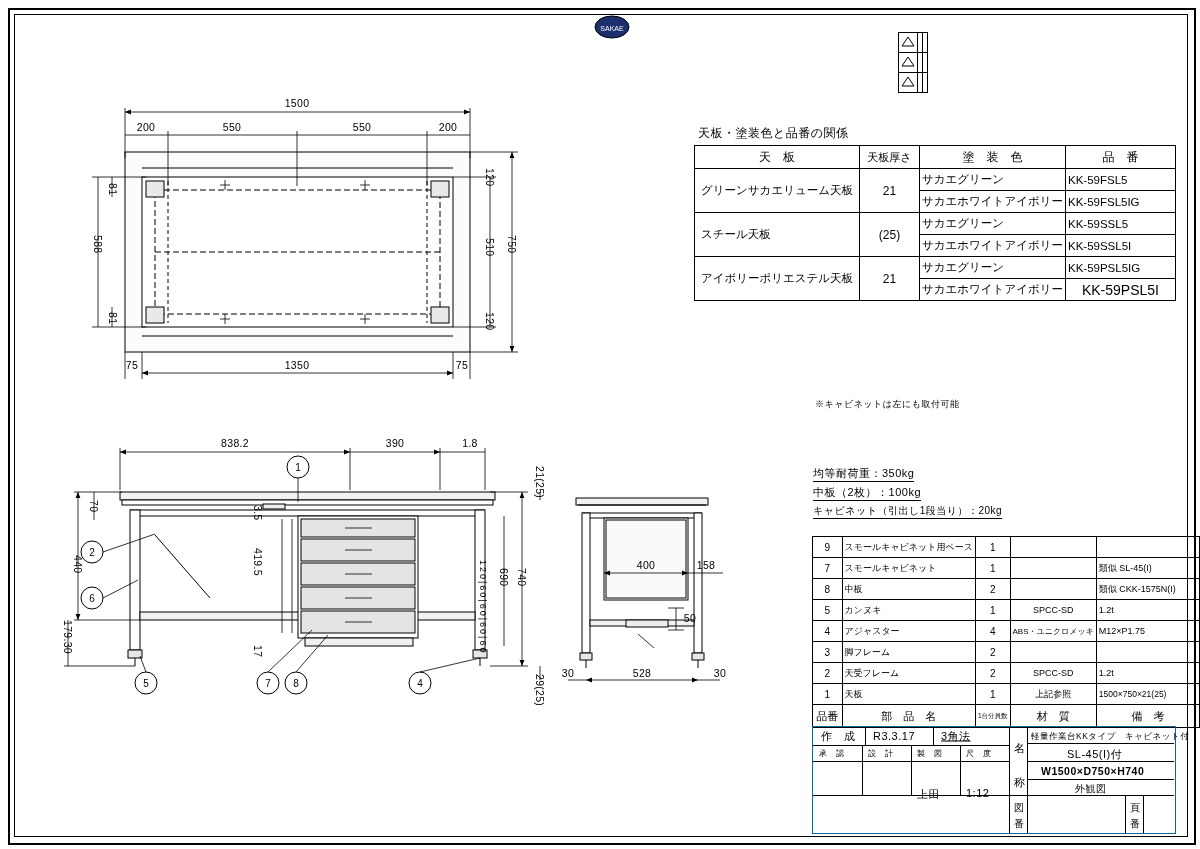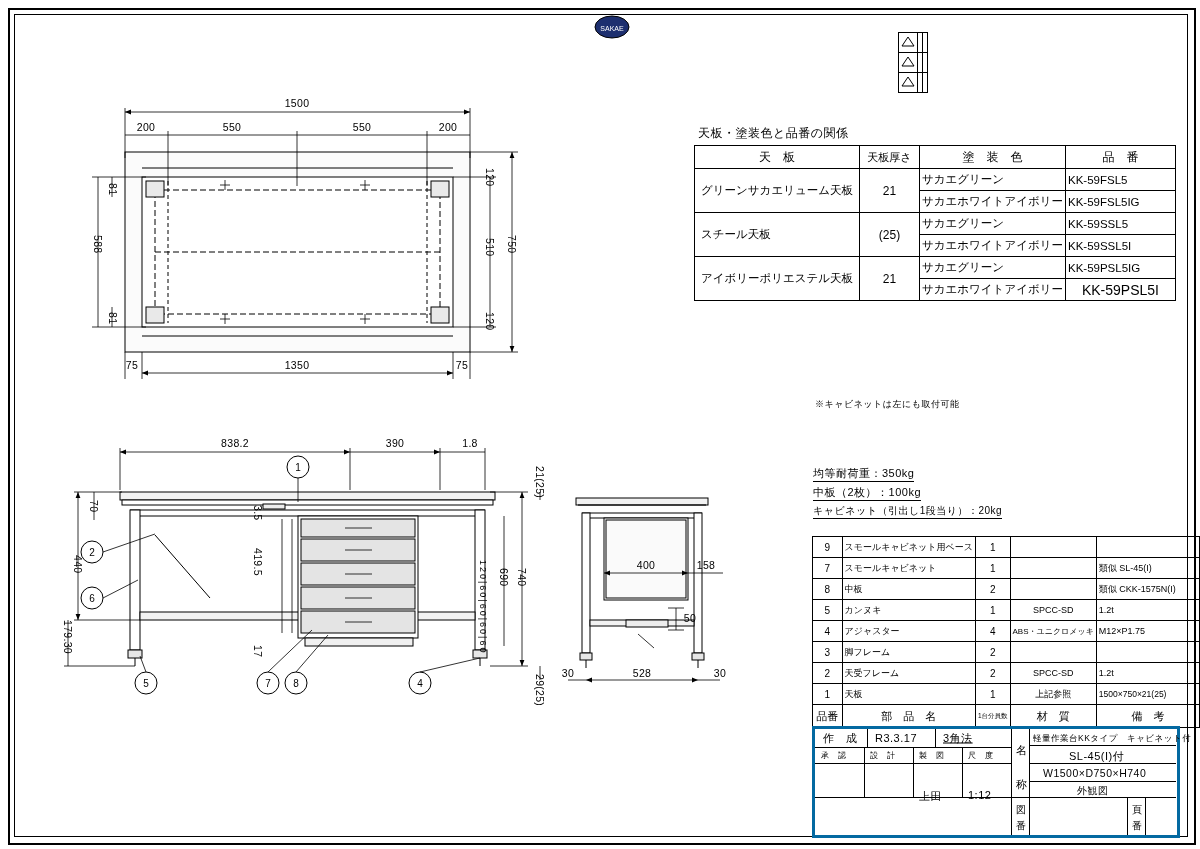--- a/index.html
+++ b/index.html
@@ -438,21 +438,21 @@
         <td style="height:20px;font-size:11px;">品番</td>
         <td style="font-size:11px;">部　品　名</td>
         <td style="font-size:6.5px;">1台分員数</td>
         <td style="font-size:11px;">材　質</td>
         <td style="font-size:11px;">備　考</td>
       </tr>
     </tbody>
       </table>
   </div>
 
-  <div class="abs" style="left:812px;top:726px;width:362px;height:106px;border:3px solid #0369a1;">
+  <div class="abs" style="left:812px;top:726px;width:362px;height:106px;border:1px solid #0369a1;">
 
     <div class="abs" style="left:0;top:0;width:196px;height:106px;border-right:1px solid #000;">
       <div class="abs" style="left:0;top:0;width:196px;height:18px;border-bottom:1px solid #000;">
         <div class="abs txt" style="left:8px;top:9px;transform:translateY(-50%);font-size:11px;">作　成</div>
         <div class="abs" style="left:52px;top:0;width:1px;height:18px;background:#000;"></div>
         <div class="abs txt" style="left:60px;top:9px;transform:translateY(-50%);font-size:11px;">R3.3.17</div>
         <div class="abs" style="left:120px;top:0;width:1px;height:18px;background:#000;"></div>
         <div class="abs txt" style="left:128px;top:9px;transform:translateY(-50%);font-size:11px;text-decoration:underline;">3角法</div>
       </div>
       <div class="abs" style="left:0;top:18px;width:196px;height:16px;border-bottom:1px solid #000;">
@@ -475,21 +475,21 @@
 
     <div class="abs" style="left:196px;top:0;width:165px;height:106px;">
       <div class="abs" style="left:0;top:0;width:165px;height:68px;border-bottom:1px solid #000;">
         <div class="abs" style="left:18px;top:0;width:1px;height:68px;background:#000;"></div>
         <div class="abs txt" style="left:5px;top:14px;font-size:11px;">名</div>
         <div class="abs txt" style="left:5px;top:48px;font-size:11px;">称</div>
         <div class="abs txt" style="left:22px;top:4px;font-size:8.5px;">軽量作業台KKタイプ　キャビネット付</div>
         <div class="abs" style="left:18px;top:16px;width:147px;height:1px;background:#000;"></div>
         <div class="abs txt" style="left:58px;top:20px;font-size:11px;">SL-45(I)付</div>
         <div class="abs" style="left:18px;top:34px;width:147px;height:1px;background:#000;"></div>
-        <div class="abs txt" style="left:32px;top:38px;font-size:10.5px;">W1500×D750×H740</div>
+        <div class="abs txt" style="left:32px;top:38px;font-size:10.5px;font-weight:bold;">W1500×D750×H740</div>
         <div class="abs" style="left:18px;top:52px;width:147px;height:1px;background:#000;"></div>
         <div class="abs txt" style="left:66px;top:55px;font-size:10px;">外観図</div>
       </div>
       <div class="abs" style="left:0;top:68px;width:165px;height:38px;">
         <div class="abs" style="left:18px;top:0;width:1px;height:38px;background:#000;"></div>
         <div class="abs" style="left:116px;top:0;width:1px;height:38px;background:#000;"></div>
         <div class="abs" style="left:134px;top:0;width:1px;height:38px;background:#000;"></div>
         <div class="abs txt" style="left:5px;top:6px;font-size:10px;">図</div>
         <div class="abs txt" style="left:5px;top:22px;font-size:10px;">番</div>
         <div class="abs txt" style="left:121px;top:6px;font-size:10px;">頁</div>

